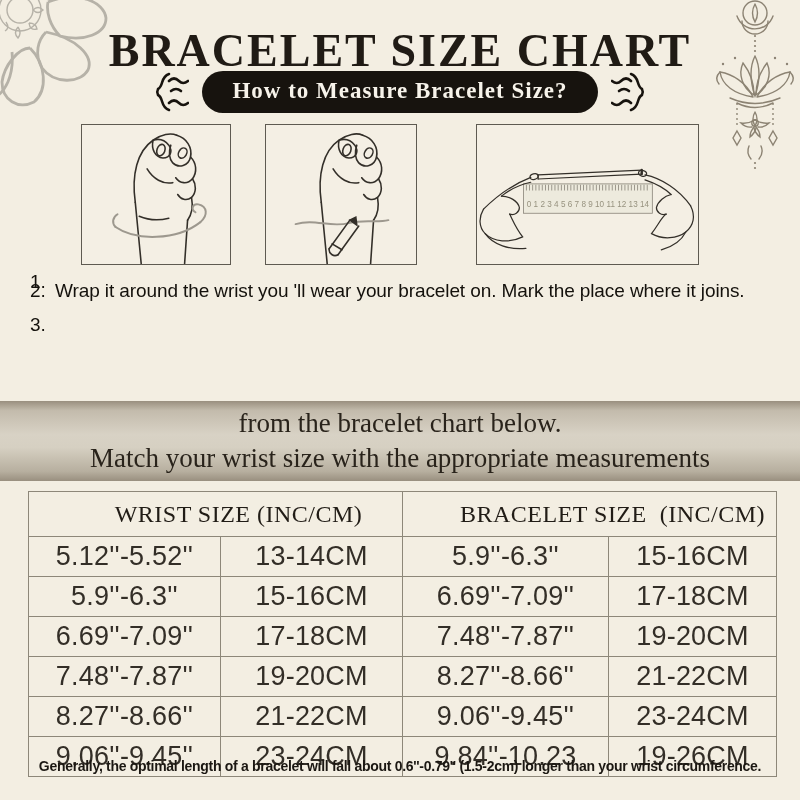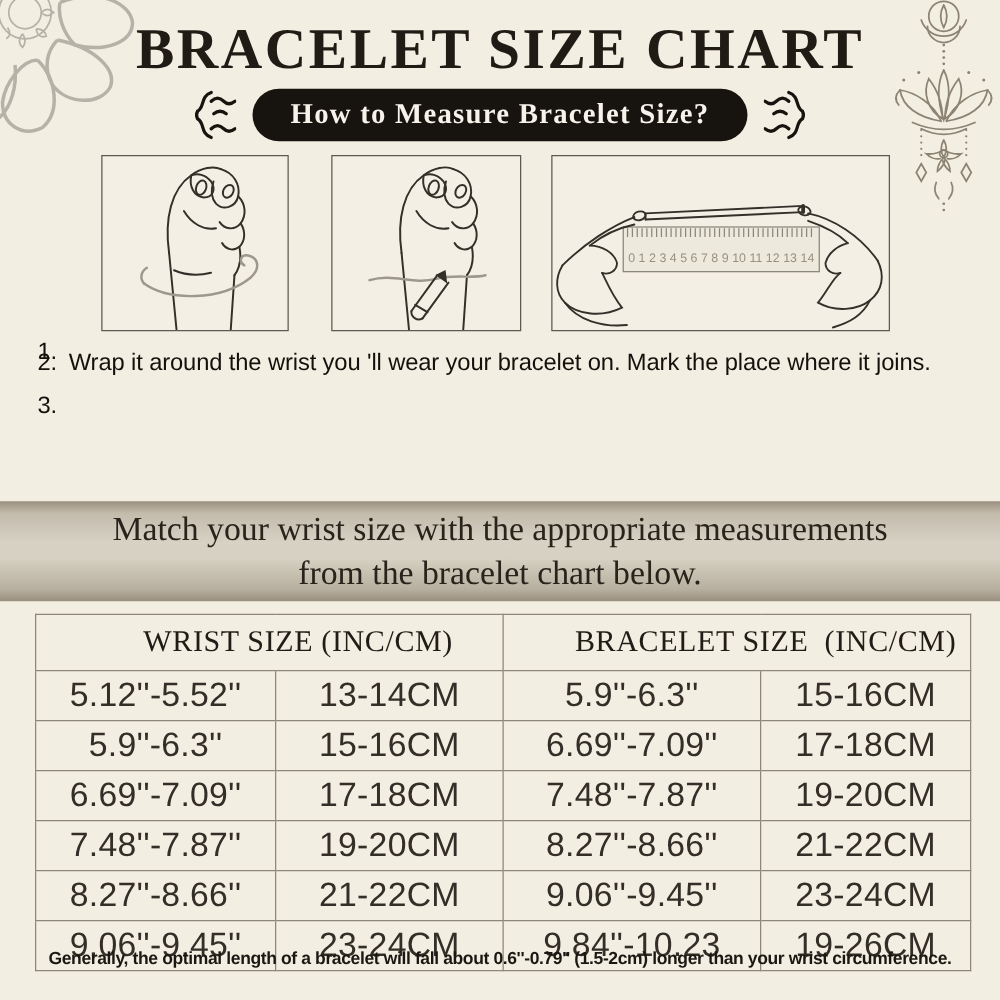--- a/index.html
+++ b/index.html
@@ -5,21 +5,21 @@
   html,body{margin:0;padding:0;}
   body{width:800px;height:800px;overflow:hidden;}
   .page{
     position:relative;width:800px;height:800px;
     background:#f3eee2;
     font-family:"Liberation Sans",sans-serif;
     color:#1b1712;
   }
   
   .title{
-    position:absolute;top:12px;left:0;width:100%;text-align:center;
+    position:absolute;top:24px;left:0;width:100%;text-align:center;
     font-family:"Liberation Serif",serif;font-weight:700;font-size:46px;
     letter-spacing:2px;color:#201b15;
   }
   .btn-row{
     position:absolute;top:71px;left:0;width:100%;
     display:flex;justify-content:center;align-items:flex-end;gap:13px;
   }
   .pill{
     background:#17130e;color:#f7f3ea;
     font-family:"Liberation Serif",serif;font-weight:700;font-size:23px;
@@ -28,21 +28,21 @@
   }
   .squiggle{width:34px;height:42px;}
   .squiggle.flip{transform:scaleX(-1);}
   
   .illus-box{
     position:absolute;top:124px;height:141px;box-sizing:border-box;
     border:1.5px solid #5e5a51;background:#f4efe4;
   }
   #box1{left:81px;width:150px}
   #box2{left:265px;width:152px}
-  #box3{left:441px;width:271px}
+  #box3{left:476px;width:223px}
   .illus-box svg{width:100%;height:100%;display:block;}
   
   .steps{
     position:absolute;left:30px;top:269px;width:742px;
     font-size:19px;line-height:1.33;color:#14110c;letter-spacing:-0.1px;
   }
   .step{position:relative;padding-left:25px;margin-bottom:9px;}
   .step .num{position:absolute;left:0;top:0;}
   
   .banner{
@@ -257,22 +257,22 @@
     <div class="step">
       <span class="num">2.</span>
       <span>Wrap it around the wrist you 'll wear your bracelet on. Mark the place where it joins.</span>
     </div>
     <div class="step">
       <span class="num">3.</span>
     </div>
   </div>
 
   <div class="banner">
+    <div>from the bracelet chart below.</div>
     <div>Match your wrist size with the appropriate measurements</div>
-    <div>from the bracelet chart below.</div>
   </div>
 
   <table class="size-table">
     <colgroup>
       <col style="width:192px">
         <col style="width:182px">
         <col style="width:206px">
         <col style="width:168px">
     </colgroup>
     <thead>

